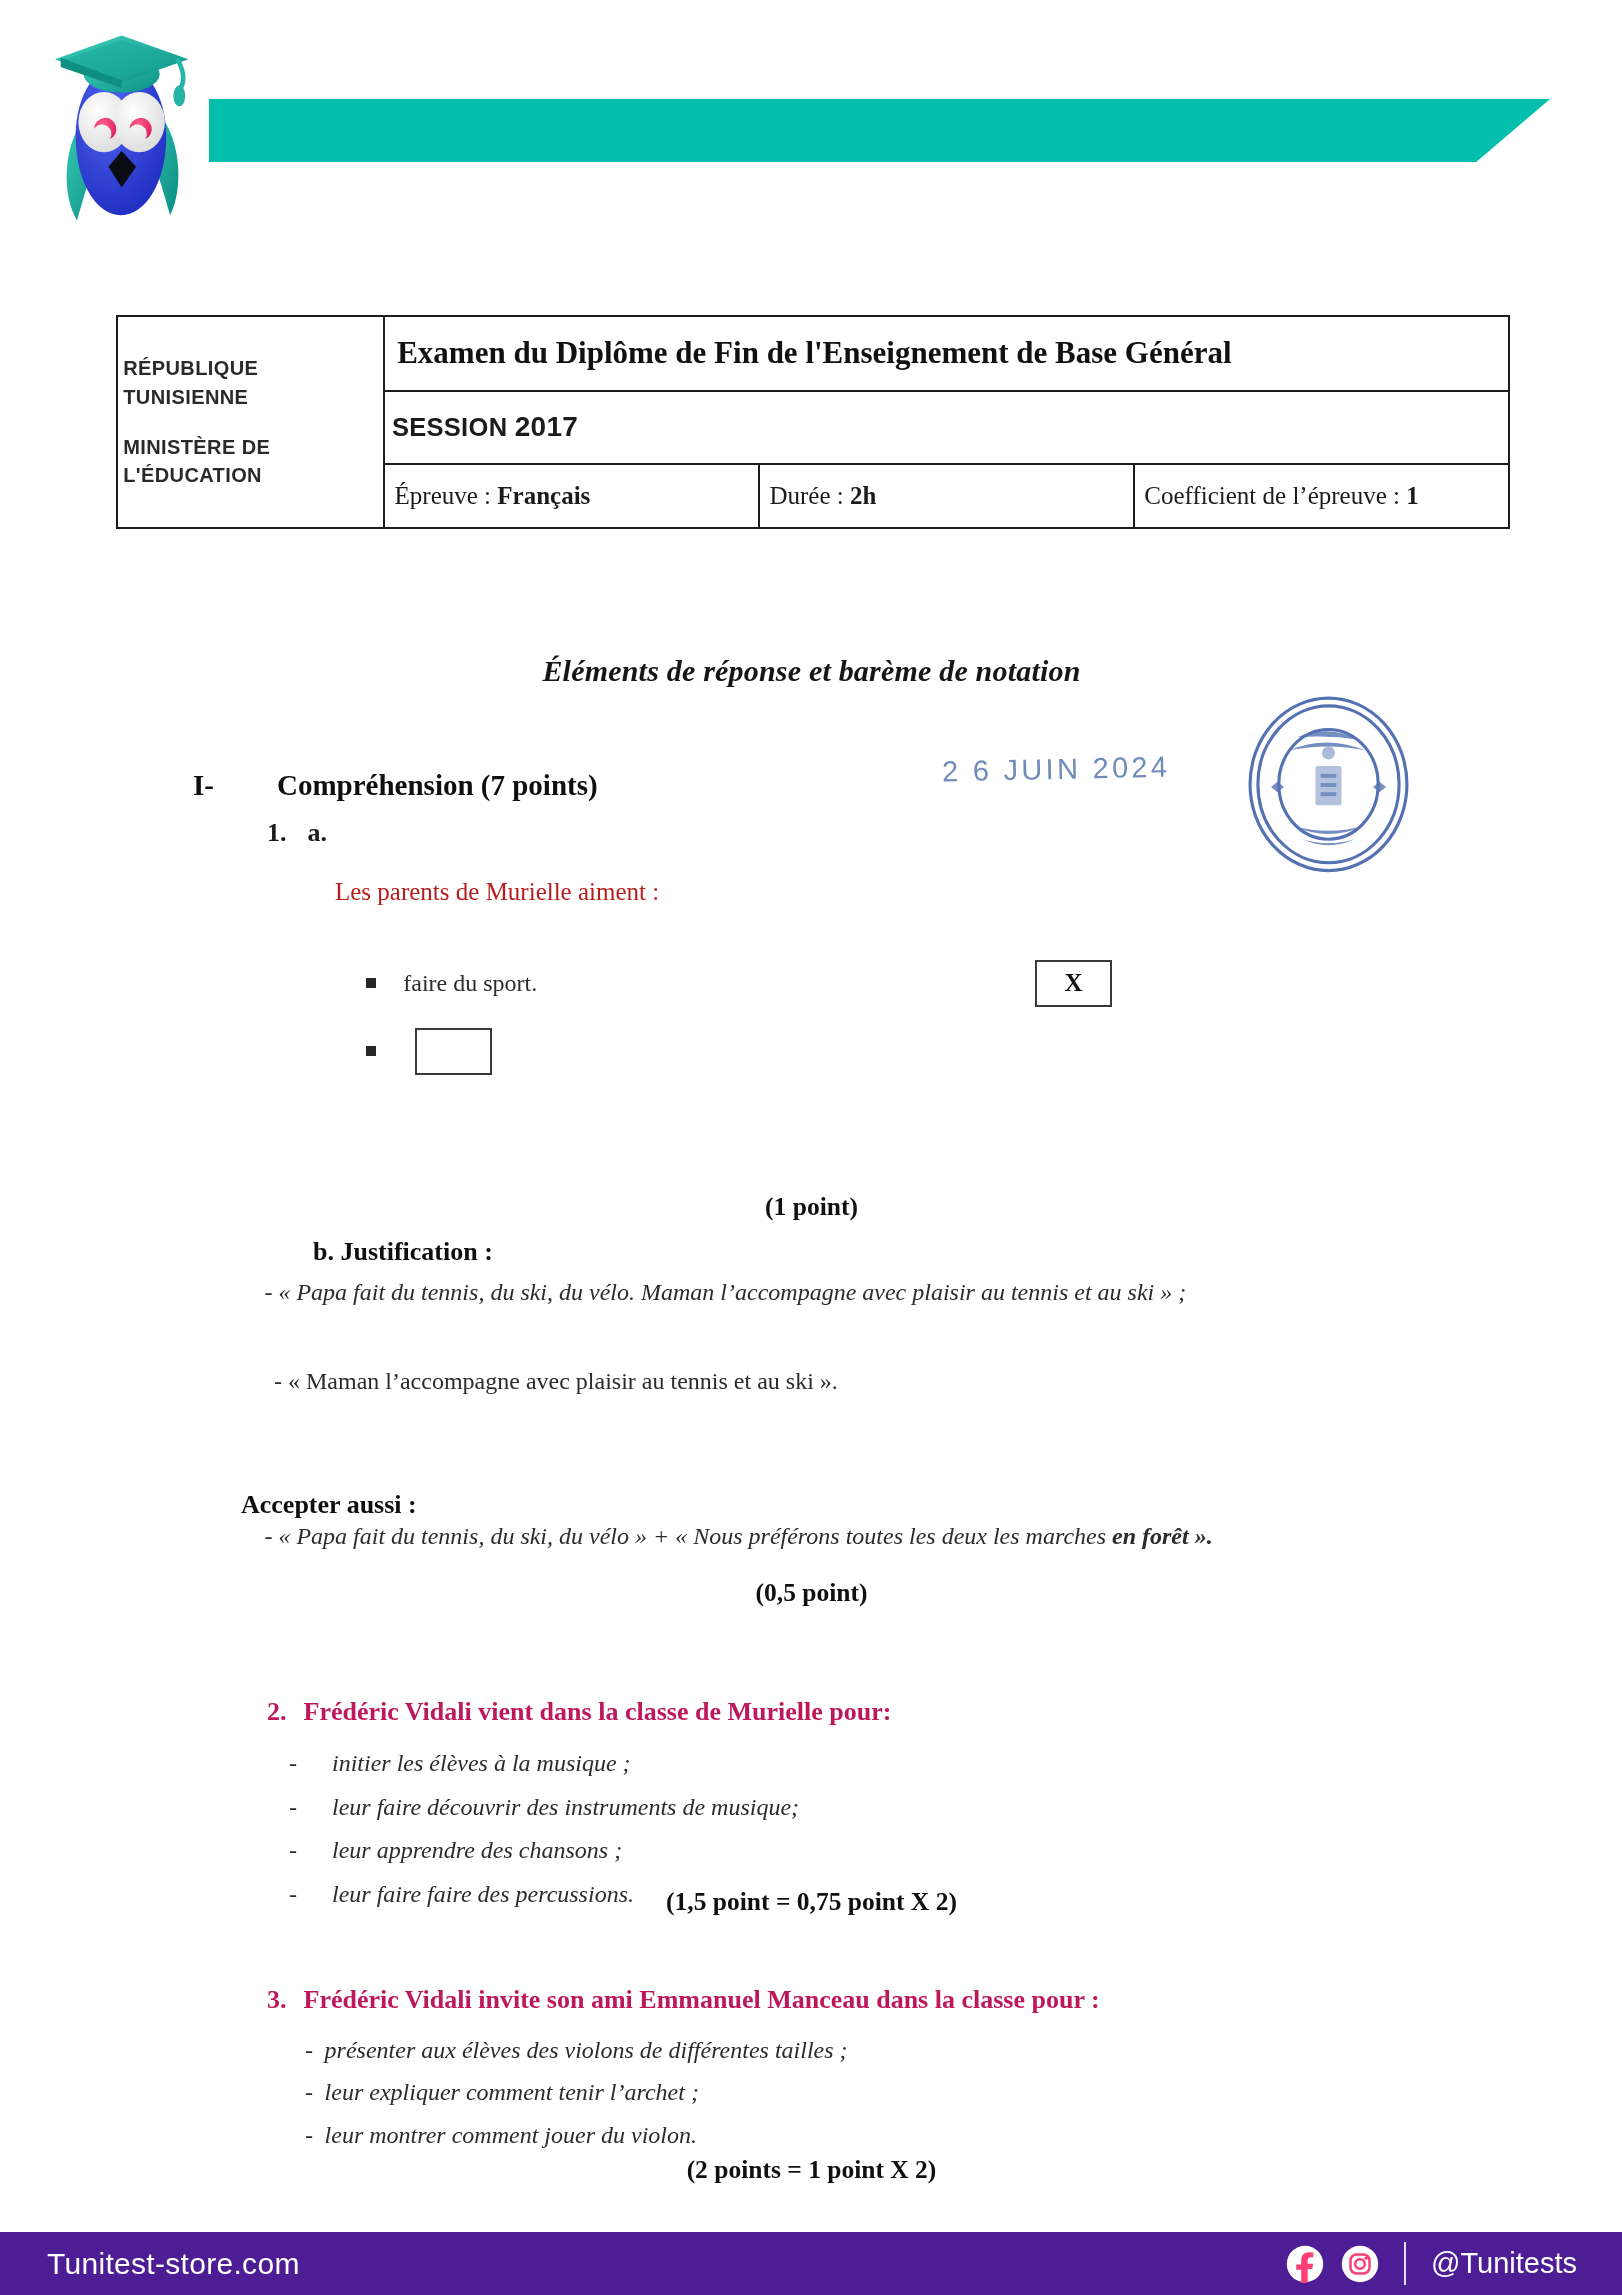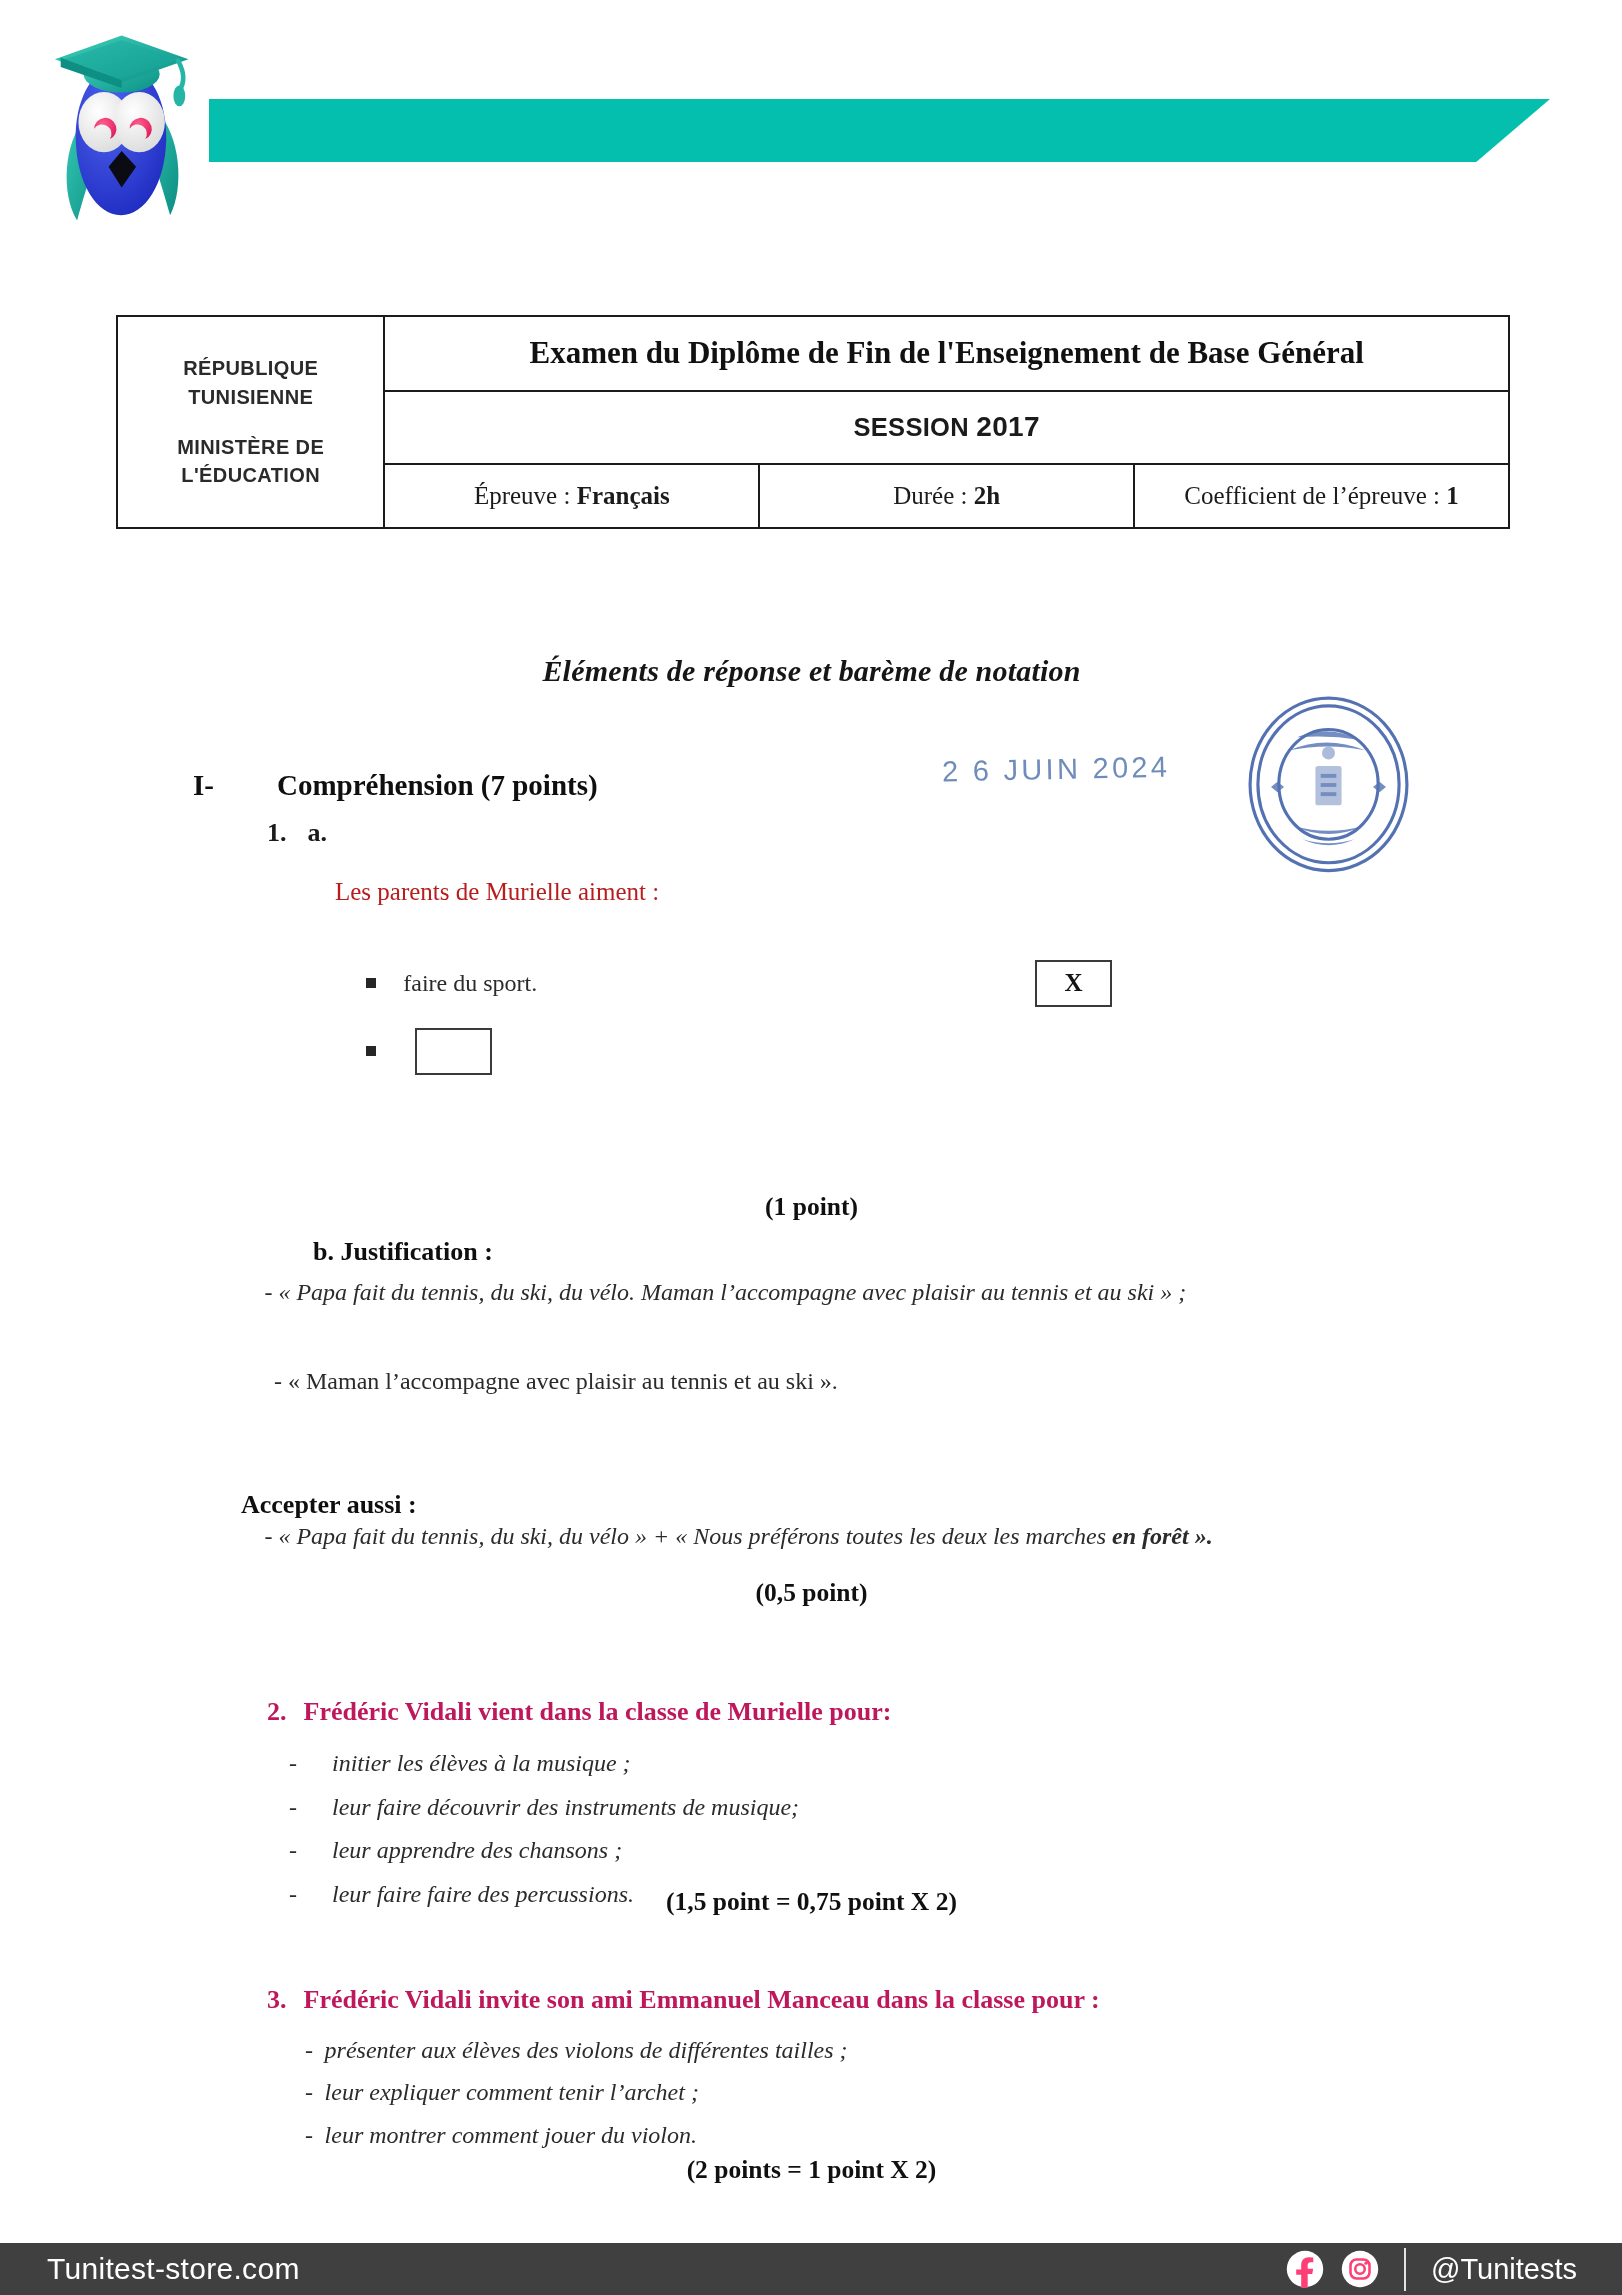--- a/index.html
+++ b/index.html
@@ -51,21 +51,21 @@
     left: 116px;
     top: 315px;
     width: 1394px;
     border-collapse: collapse;
     table-layout: fixed;
   }
   .exam-table td {
     border: 2px solid #1b1b1b;
     padding: 0;
     vertical-align: middle;
-    text-align: center;
+    text-align: left;
   }
   .cell-ministry {
     width: 255px;
     font-family: "Liberation Sans", sans-serif;
     font-weight: bold;
     font-size: 20px;
     letter-spacing: 0.4px;
     line-height: 1.42;
     color: #2a2a2a;
     padding: 11.8px 5.2px !important;
@@ -274,22 +274,22 @@
   #q3 .q-list  { left: 301px; top: 2034px; }
   #q3 .q-list li { margin-bottom: 18.3px; }
   #q3 .q-list li .dash { display: inline-block; width: 19.6px; }
 
   
   .footer-bar {
     position: absolute;
     left: 0;
     bottom: 0;
     width: 1623px;
-    height: 52px;
-    background: #404040;
+    height: 63px;
+    background: #4c1d95;
     display: flex;
     align-items: center;
   }
   .footer-site {
     margin-left: 47px;
     color: #ffffff;
     font-family: "Liberation Sans", sans-serif;
     font-size: 30px;
     letter-spacing: 0.3px;
   }

